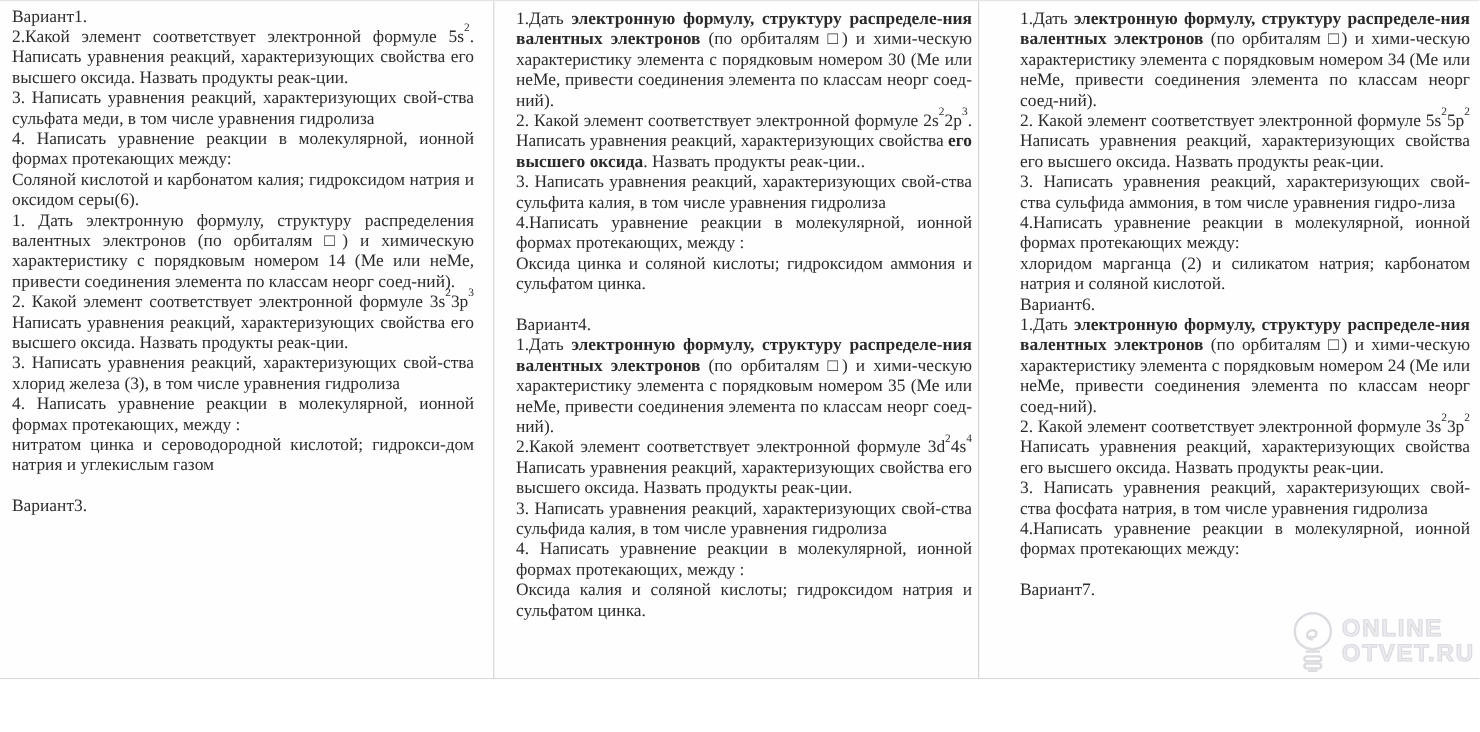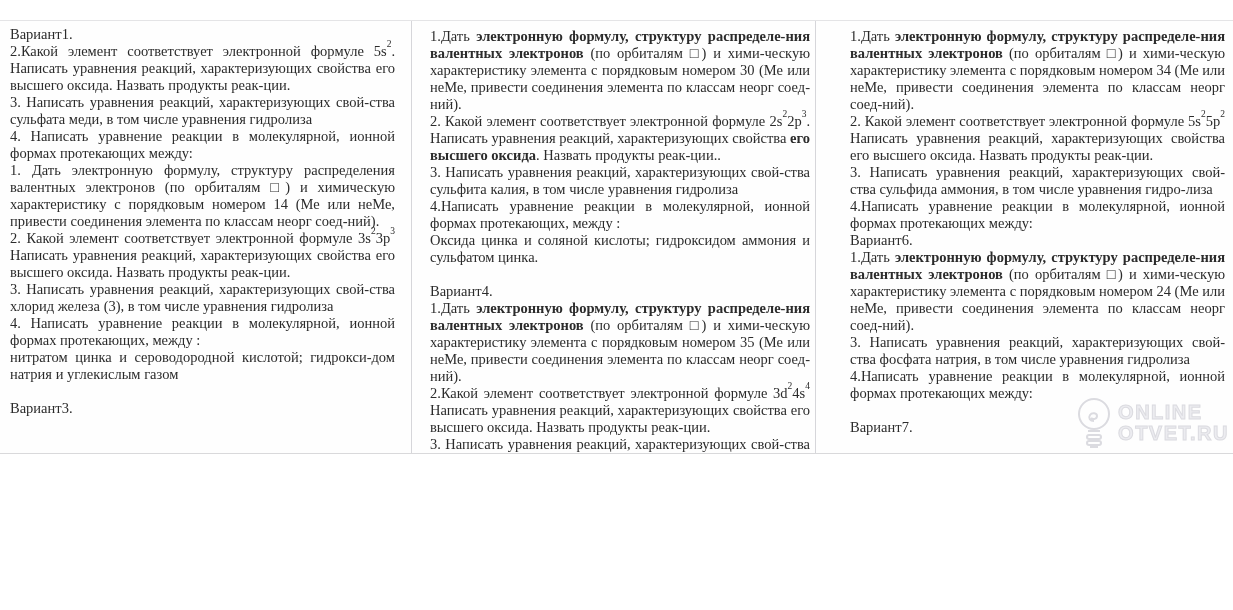--- a/index.html
+++ b/index.html
@@ -1,27 +1,26 @@
 <!DOCTYPE html>
 <html><head>
 <meta charset="utf-8">
 <style>
   html, body { margin: 0; padding: 0; background: #ffffff; }
   .page {
-    width: 1233px; height: 434px;
+    width: 1233px; height: 566px;
     box-sizing: border-box;
     position: relative;
     overflow: hidden;
     display: flex;
     background: #fefefe;
     border-top: 1px solid #e4e4e6;
     border-bottom: 1px solid #d9d9db;
     font-family: "Liberation Serif", "DejaVu Serif", serif;
     color: #2b2b2b;
-    margin-top: 20px;
   }
   .col { box-sizing: border-box; overflow: hidden; }
   .col-1 { width: 411px; padding: 5px 16px 0 10px; }
   .col-2 { width: 404px; border-left: 1px solid #d6d6da; padding: 7px 5px 0 18px; }
   .col-3 { width: 418px; border-left: 1px solid #d6d6da; padding: 7px 8px 0 34px; }
   .para {
     margin: 0;
     font-size: 14.5px;
     line-height: 17px;
     text-align: justify;
@@ -53,20 +52,21 @@
 </style>
 </head>
 <body>
 
 <div class="page">
   <div class="col col-1">
       <div class="heading no-gap">Вариант1.</div>
       <p class="para"><span>2.Какой элемент соответствует  электронной формуле 5s</span><sup>2</sup><span>. Написать уравнения реакций, характеризующих свойства его высшего оксида. Назвать продукты реак-ции.</span></p>
       <p class="para"><span>3. Написать уравнения реакций, характеризующих свой-ства сульфата меди, в том числе уравнения гидролиза</span></p>
       <p class="para"><span>4. Написать уравнение реакции в молекулярной, ионной формах протекающих между:</span></p>
+      <p class="para"><span>Соляной кислотой и карбонатом калия; гидроксидом натрия и оксидом серы(6).</span></p>
       <p class="para"><span>1. Дать электронную формулу, структуру распределения валентных электронов (по орбиталям □)  и химическую характеристику с порядковым номером 14 (Ме или неМе, привести соединения элемента  по классам неорг соед-ний).</span></p>
       <p class="para"><span>2. Какой элемент соответствует  электронной формуле 3s</span><sup>2</sup><span>3p</span><sup>3</sup><span>  Написать уравнения реакций, характеризующих свойства его высшего оксида. Назвать продукты реак-ции.</span></p>
       <p class="para"><span>3. Написать уравнения реакций, характеризующих свой-ства хлорид железа (3), в том числе уравнения гидролиза</span></p>
       <p class="para"><span>4. Написать уравнение реакции в молекулярной, ионной формах протекающих, между :</span></p>
       <p class="para"><span>нитратом цинка и сероводородной кислотой; гидрокси-дом натрия и углекислым газом</span></p>
       <div class="heading">Вариант3.</div>
     </div>
   <div class="col col-2">
       <p class="para"><span>1.Дать </span><span class="bold">электронную формулу, структуру распределе-ния валентных электронов</span><span> (по орбиталям □)  и хими-ческую характеристику элемента с порядковым номером 30 (Ме или неМе, привести  соединения элемента  по классам неорг соед-ний).</span></p>
       <p class="para"><span>2. Какой элемент соответствует  электронной формуле 2s</span><sup>2</sup><span>2p</span><sup>3</sup><span>. Написать уравнения реакций, характеризующих свойства </span><span class="bold">его высшего оксида</span><span>. Назвать продукты реак-ции..</span></p>
@@ -78,22 +78,24 @@
       <p class="para"><span>2.Какой элемент соответствует  электронной формуле 3d</span><sup>2</sup><span>4s</span><sup>4</sup><span> Написать уравнения реакций, характеризующих свойства его высшего оксида. Назвать продукты реак-ции.</span></p>
       <p class="para"><span>3. Написать уравнения реакций, характеризующих свой-ства сульфида калия, в том числе уравнения гидролиза</span></p>
       <p class="para"><span>4. Написать уравнение реакции в молекулярной, ионной формах протекающих, между :</span></p>
       <p class="para"><span>Оксида калия и соляной кислоты; гидроксидом натрия и сульфатом цинка.</span></p>
     </div>
   <div class="col col-3">
       <p class="para"><span>1.Дать </span><span class="bold">электронную формулу, структуру распределе-ния валентных электронов</span><span> (по орбиталям □)  и хими-ческую характеристику элемента с порядковым номером 34 (Ме или неМе, привести  соединения элемента  по классам неорг соед-ний).</span></p>
       <p class="para"><span>2. Какой элемент соответствует  электронной формуле 5s</span><sup>2</sup><span>5p</span><sup>2</sup><span> Написать уравнения реакций, характеризующих свойства его высшего оксида. Назвать продукты реак-ции.</span></p>
       <p class="para"><span>3. Написать уравнения реакций, характеризующих свой-ства сульфида аммония, в том числе уравнения гидро-лиза</span></p>
       <p class="para"><span>4.Написать уравнение реакции в молекулярной, ионной формах протекающих между:</span></p>
+      <p class="para"><span>хлоридом марганца (2) и силикатом натрия; карбонатом натрия и соляной кислотой.</span></p>
       <div class="heading no-gap">Вариант6.</div>
       <p class="para"><span>1.Дать </span><span class="bold">электронную формулу, структуру распределе-ния валентных электронов</span><span> (по орбиталям □)  и хими-ческую характеристику элемента с порядковым номером 24 (Ме или неМе, привести  соединения элемента  по классам неорг соед-ний).</span></p>
+      <p class="para"><span>2. Какой элемент соответствует  электронной формуле 3s</span><sup>2</sup><span>3p</span><sup>2</sup><span> Написать уравнения реакций, характеризующих свойства его высшего оксида. Назвать продукты реак-ции.</span></p>
       <p class="para"><span>3. Написать уравнения реакций, характеризующих свой-ства фосфата  натрия, в том числе уравнения гидролиза</span></p>
       <p class="para"><span>4.Написать уравнение реакции в молекулярной, ионной формах протекающих между:</span></p>
       <div class="heading">Вариант7.</div>
     </div>
 
   <div class="watermark">
     <svg class="wm-bulb" viewBox="0 0 44 56" fill="none" stroke="#dbdbe0" stroke-width="2">
       <circle cx="22" cy="19" r="15"></circle>
       <path d="M22 26 c-4 0 -6 -3 -4 -6 c2 -3 7 -2 7 1 c0 3 -4 4 -6 2"></path>
       <path d="M16 36 l12 0"></path>

